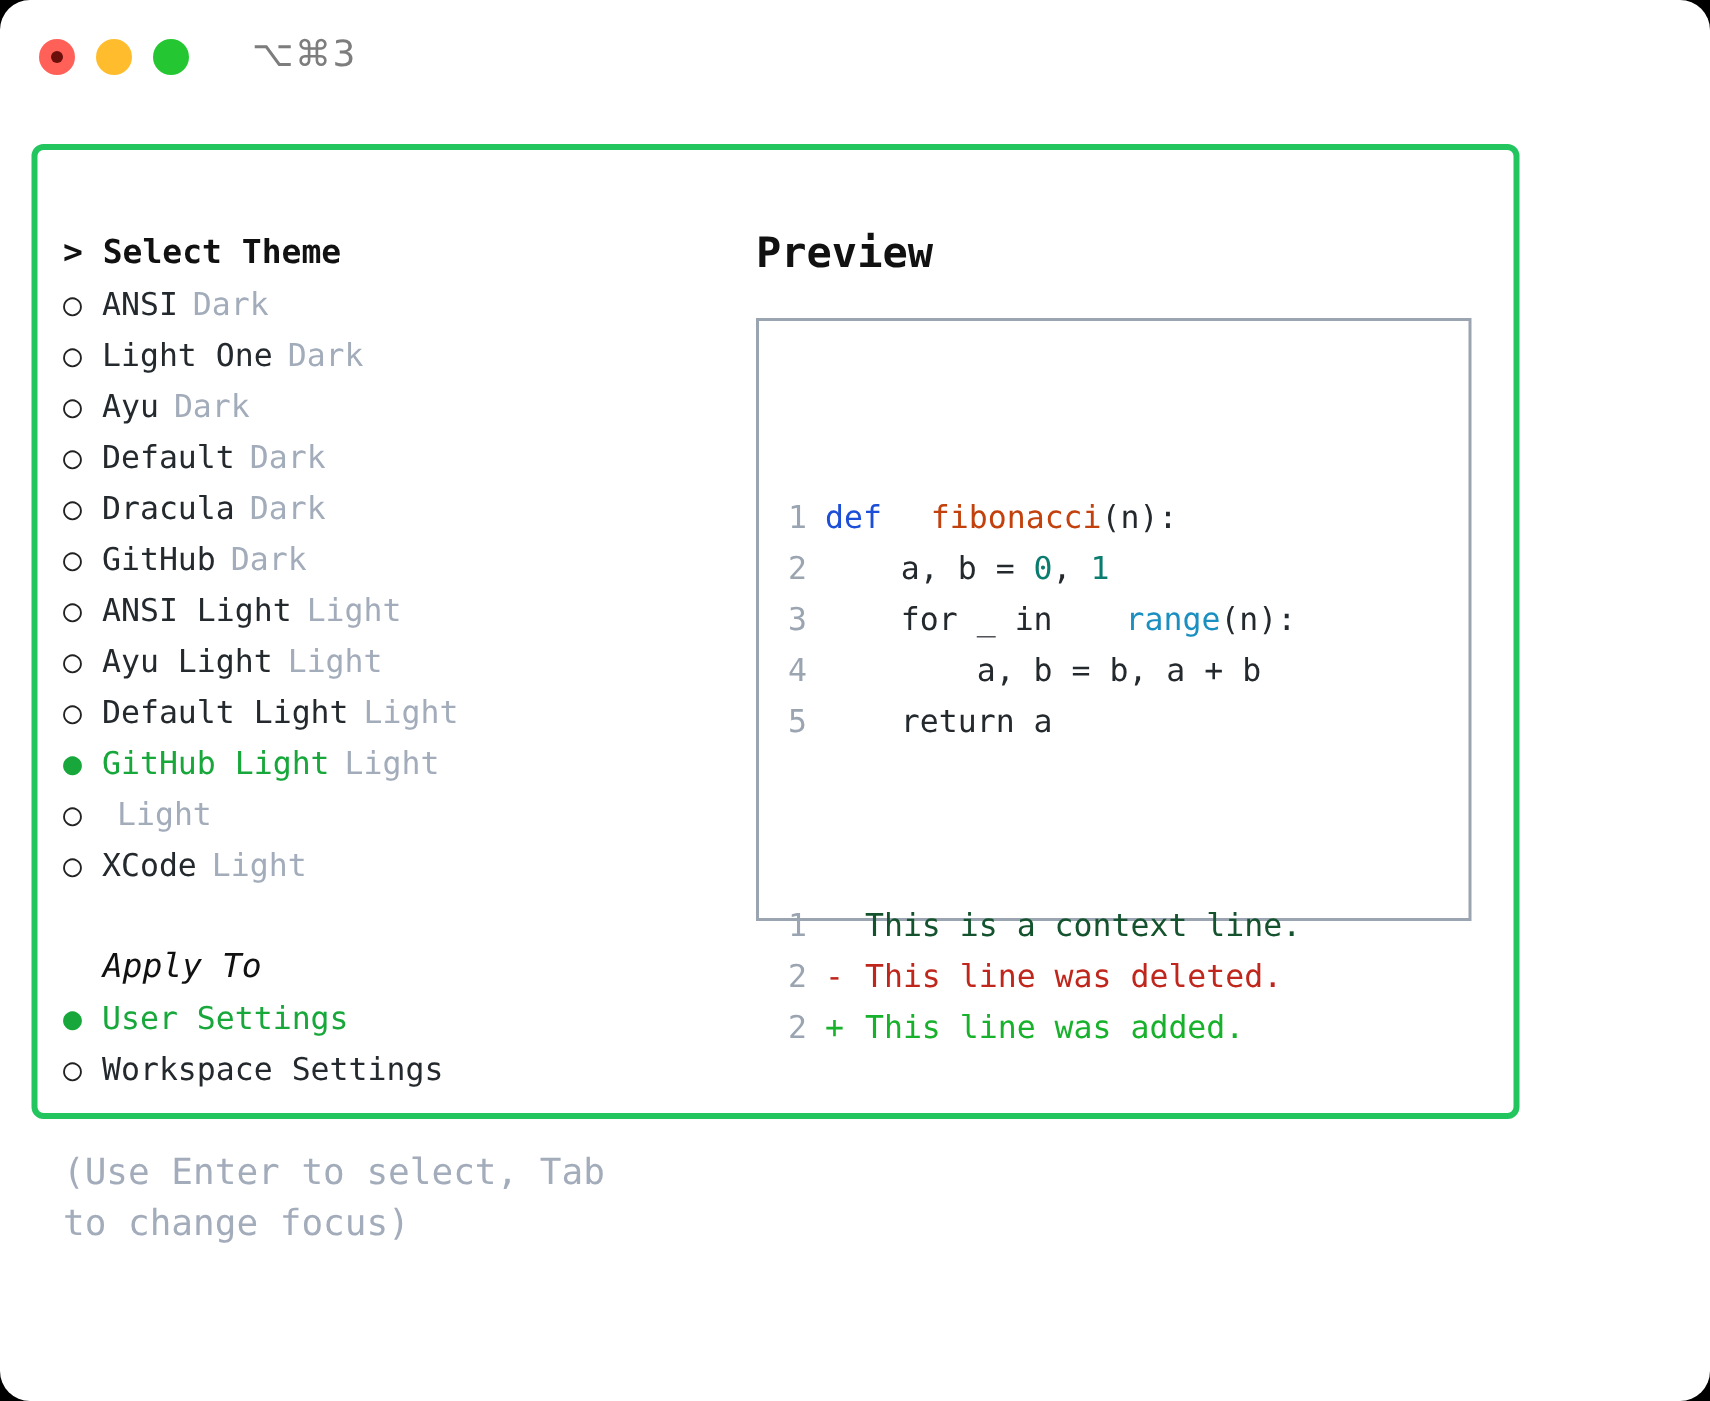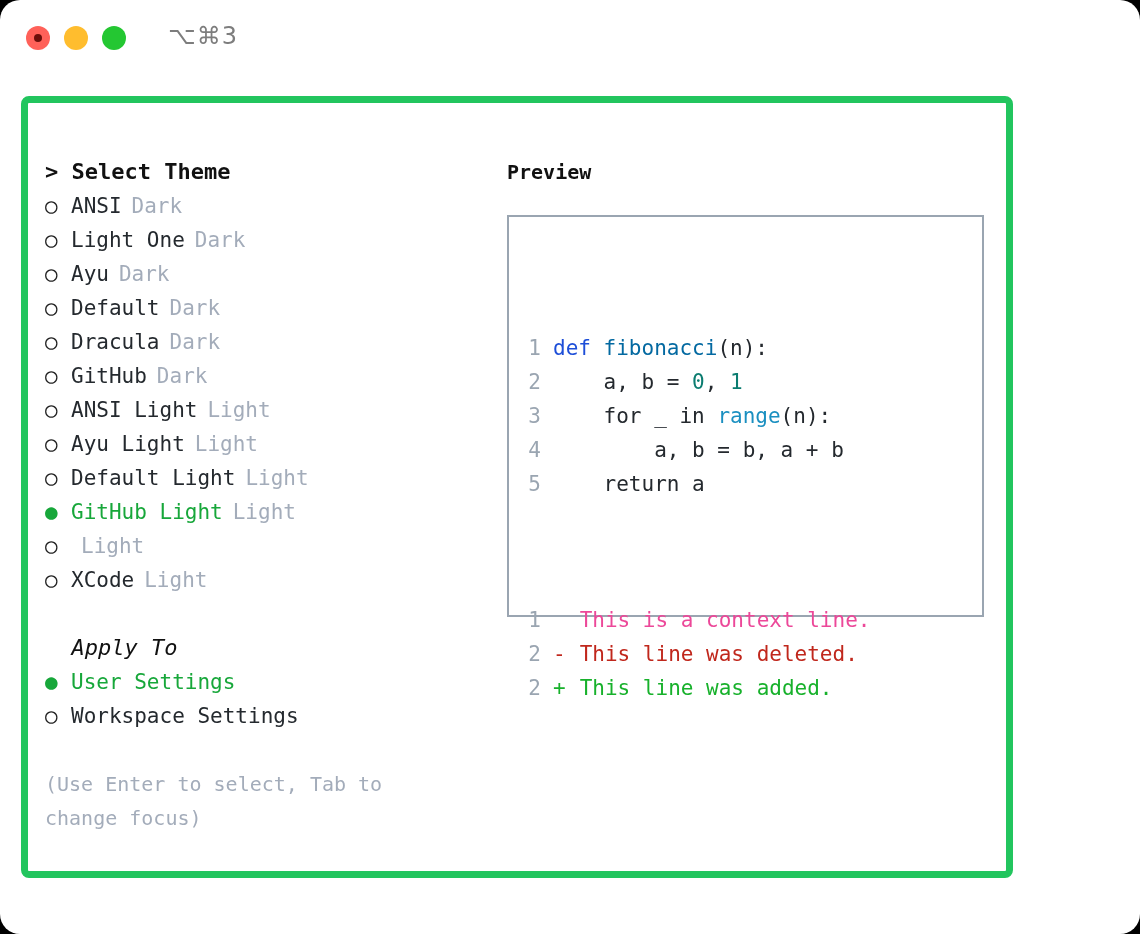--- a/index.html
+++ b/index.html
@@ -66,22 +66,22 @@
     letter-spacing: 1px;
     font-family: "DejaVu Sans", "Liberation Sans", sans-serif;
   }
 
   
   .panel {
     position: absolute;
     left: 21px;
     top: 96px;
     width: 992px;
-    height: 782px;
-    border: 7px solid #22c55e;
+    height: 650px;
+    border: 4px solid #22c55e;
     border-radius: 8px;
     box-sizing: border-box;
     background: #ffffff;
   }
 
   .columns {
     position: absolute;
     left: 0; top: 0;
     width: 100%;
     height: 100%;
@@ -123,35 +123,35 @@
   .bullet.sel { color: #17a73a; }
   .label { color: #24292e; text-align: center; }
   .label.sel { color: #17a73a; }
   .tag {
     color: #a3acba;
     margin-left: 10px;
   }
   .spacer-lg { height: 34px; }
   .hint {
     margin-top: 34px;
-    font-size: 20px;
+    font-size: 24px;
     line-height: 34px;
     color: #a3acba;
     width: 400px;
   }
 
   
   .right-col {
     position: absolute;
     left: 479px;
     top: 52px;
     width: 500px;
   }
   .preview-head {
-    font-size: 20px;
+    font-size: 28px;
     font-weight: bold;
     color: #111111;
     line-height: 34px;
     margin-bottom: 26px;
   }
   .preview-box {
     width: 477px;
     height: 402px;
     border: 2px solid #9aa5b1;
     box-sizing: border-box;
@@ -168,27 +168,27 @@
   }
   .cline { display: block; white-space: pre; }
   .ln {
     color: #9aa5b1;
     display: inline-block;
     width: 14px;
     text-align: right;
     margin-right: 12px;
   }
   .kw      { color: #1d4ed8; }
-  .fn      { color: #0369a1; }
+  .fn      { color: #c2410c; margin-left: 20px; }
   .num     { color: #0b7c70; }
-  .builtin { color: #1a8fc0; }
+  .builtin { color: #1a8fc0; margin-left: 36px; }
   .plain   { color: #24292e; }
 
   .diff { margin-top: 34px; }
-  .d-ctx { color: #ec4899; }
+  .d-ctx { color: #14532d; }
   .d-del { color: #c0271c; }
   .d-add { color: #17b12b; }
   .marker { display: inline-block; width: 14px; }
 </style>
 </head>
 <body>
 
 <div class="window">
 
   <div class="titlebar">

